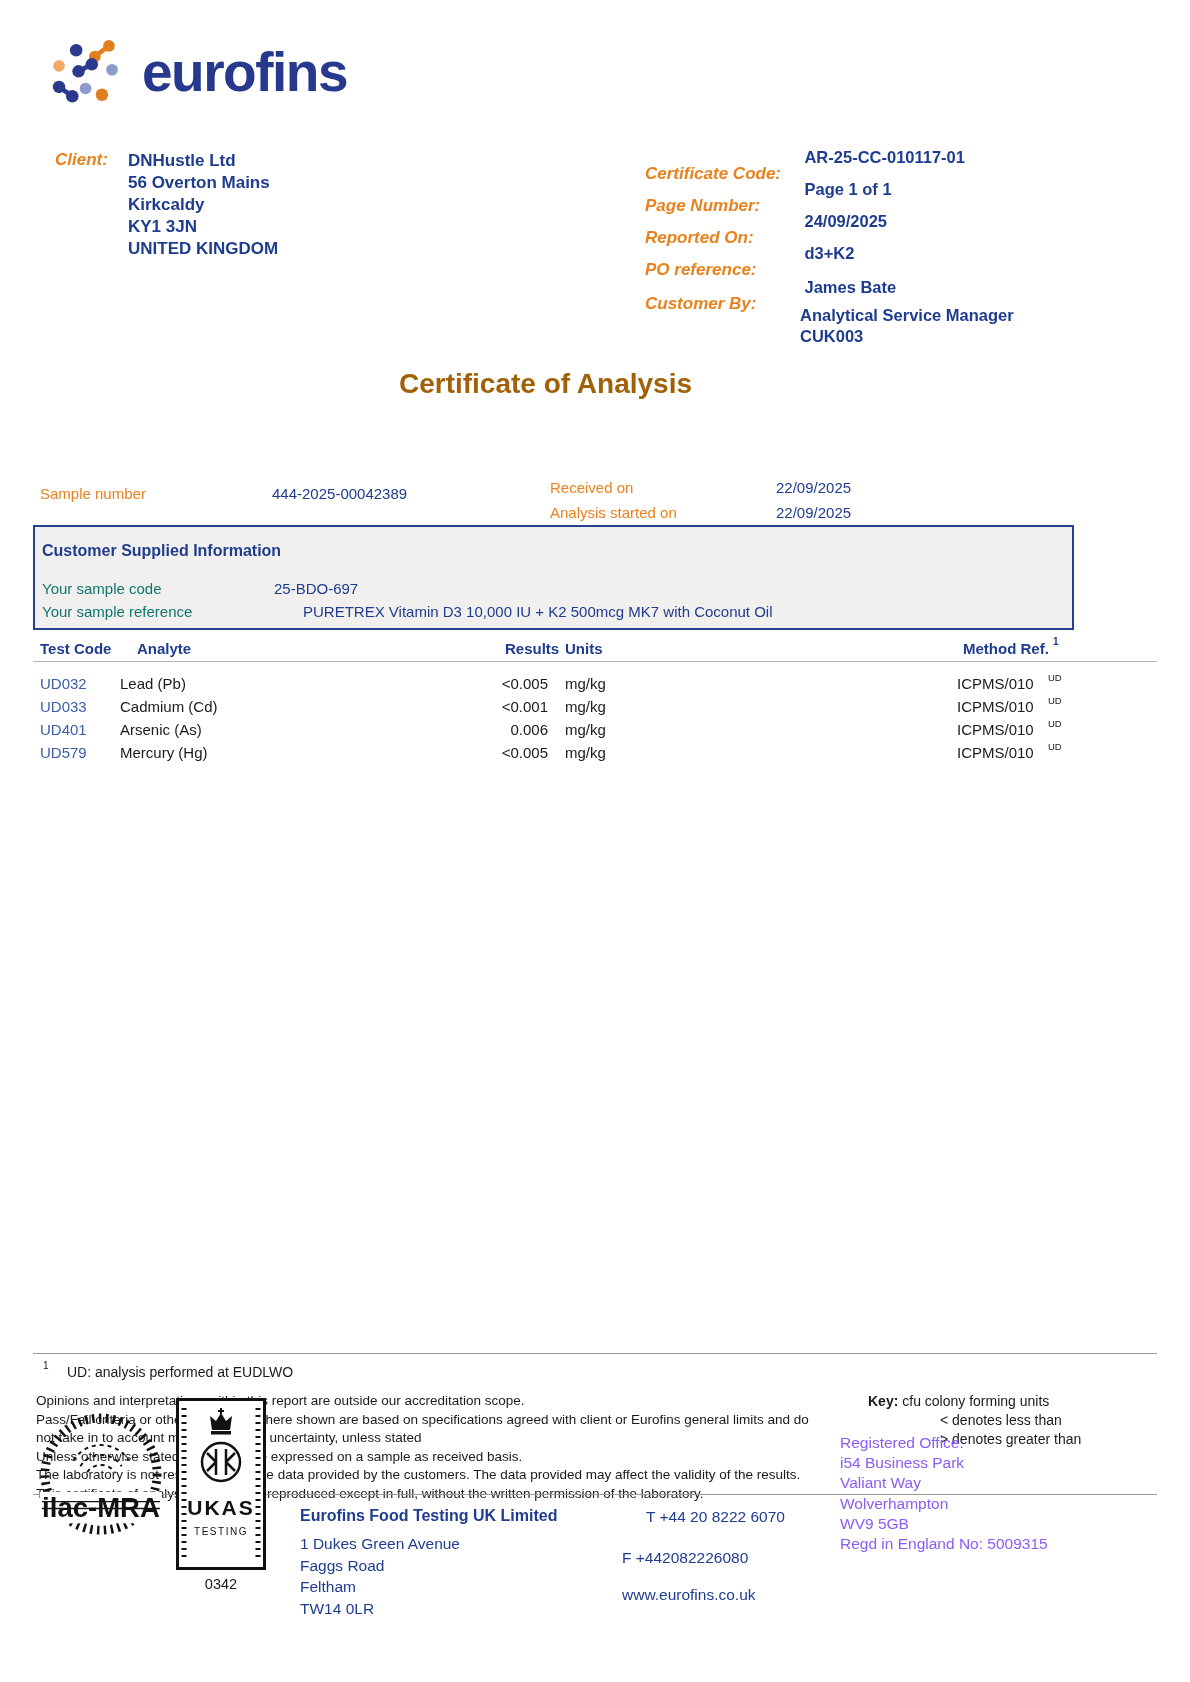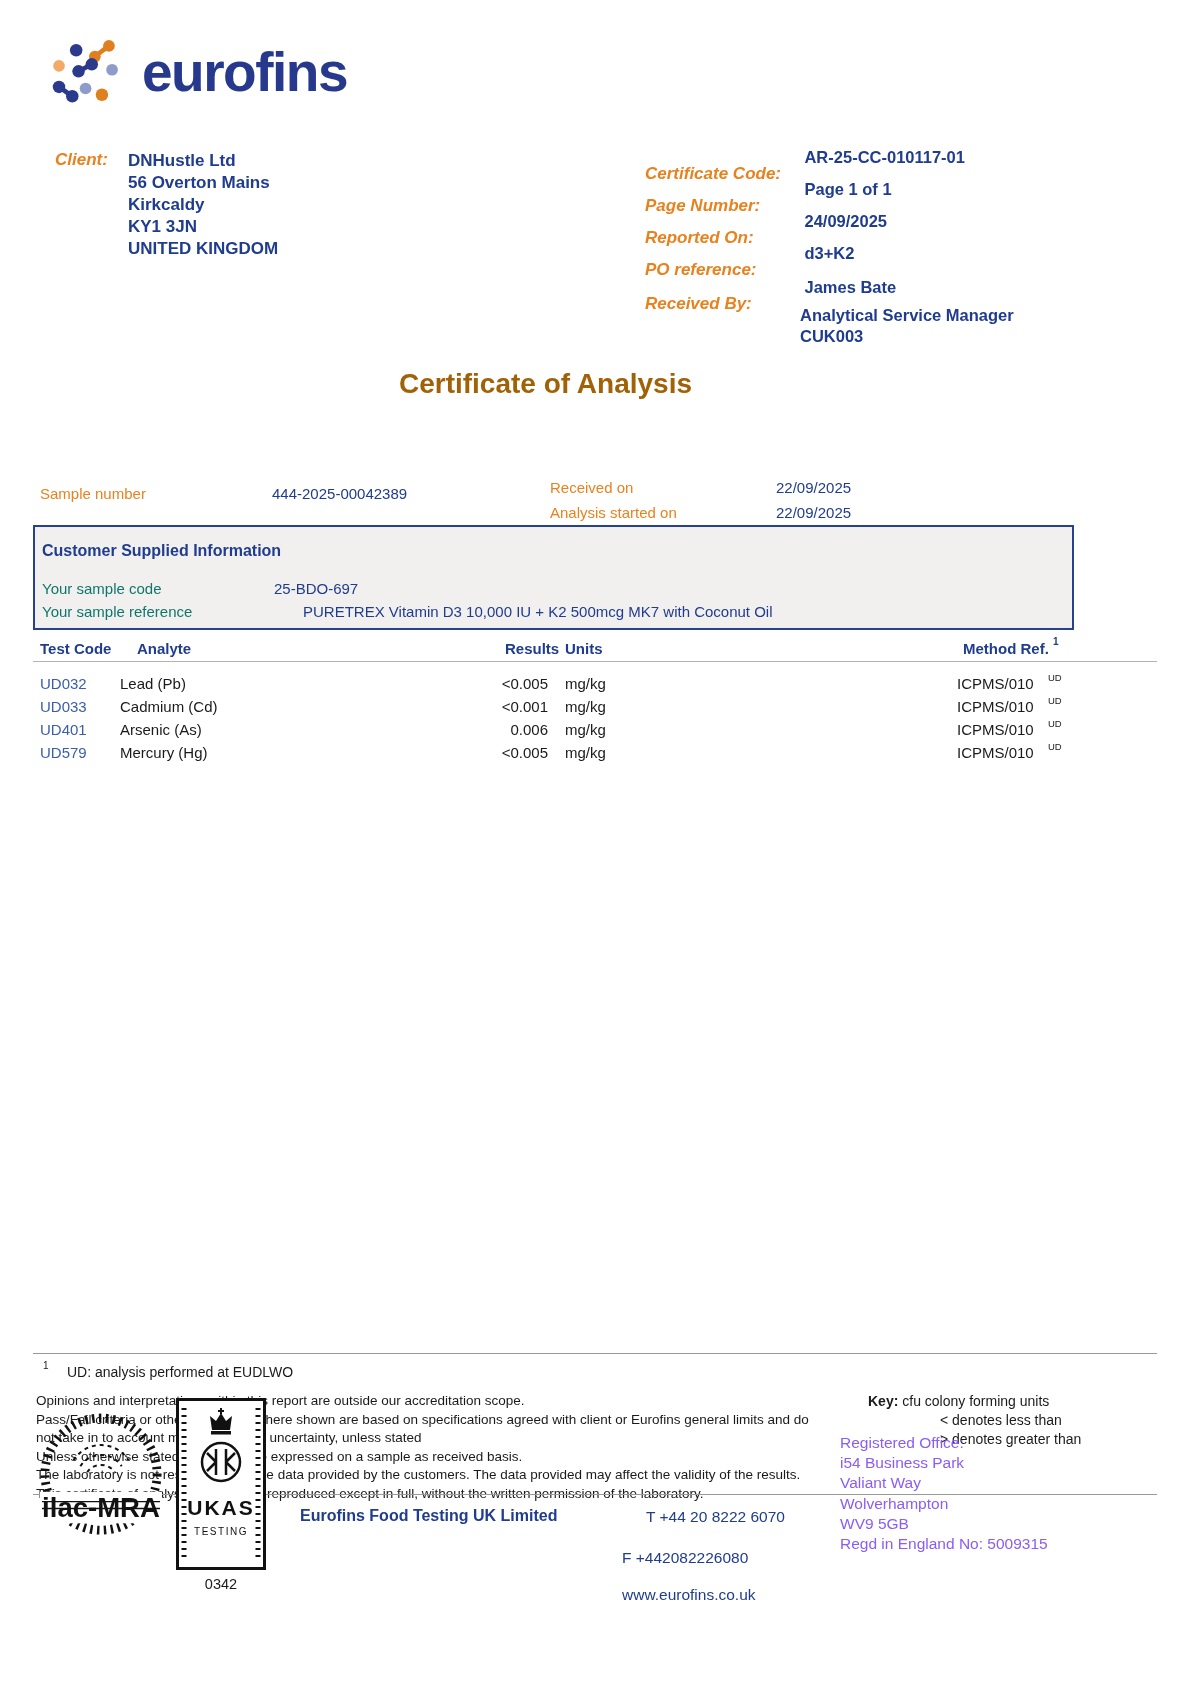--- a/index.html
+++ b/index.html
@@ -107,21 +107,21 @@
   </div>
   <div class="abs meta-row" style="top:212px;">
     <span class="meta-label">Reported On:</span>
     <span class="meta-value">24/09/2025</span>
   </div>
   <div class="abs meta-row" style="top:244px;">
     <span class="meta-label">PO reference:</span>
     <span class="meta-value">d3+K2</span>
   </div>
   <div class="abs meta-row" style="top:278px;">
-    <span class="meta-label">Received By:</span>
+    <span class="meta-label">Customer By:</span>
     <span class="meta-value">James Bate</span>
   </div>
   <div class="abs meta-row" style="top:306px;left:800px;">
     <span class="meta-value">Analytical Service Manager</span>
   </div>
   <div class="abs meta-row" style="top:327px;left:800px;">
     <span class="meta-value">CUK003</span>
   </div>
 
   <div class="abs doc-title">Certificate of Analysis</div>
@@ -232,20 +232,26 @@
     <g stroke="#111" stroke-width="2.5" fill="none">
       <path d="M40,51 V77 M40,64 L31,55 M40,64 L31,73"></path>
       <path d="M50,51 V77 M50,64 L59,55 M50,64 L59,73"></path>
     </g>
     <text x="45" y="117" text-anchor="middle" font-family="Liberation Sans, DejaVu Sans, sans-serif" font-size="21" font-weight="bold" letter-spacing="2" fill="#111">UKAS</text>
     <text x="45" y="137" text-anchor="middle" font-family="Liberation Sans, DejaVu Sans, sans-serif" font-size="10" letter-spacing="1.5" fill="#111">TESTING</text>
   </svg>
   <div class="abs ukas-number">0342</div>
 
   <div class="abs f-company-name">Eurofins Food Testing UK Limited</div>
+  <div class="abs f-address">
+    <div>1 Dukes Green Avenue</div>
+    <div>Faggs Road</div>
+    <div>Feltham</div>
+    <div>TW14 0LR</div>
+  </div>
 
   <div class="abs f-phone" style="top:1508px;margin-left:24px;">T  +44 20 8222 6070</div>
   <div class="abs f-phone" style="top:1549px;">F  +442082226080</div>
   <div class="abs f-phone" style="top:1586px;">www.eurofins.co.uk</div>
 
   <div class="abs f-reg">
     <div>Registered Office:</div>
     <div>i54 Business Park</div>
     <div>Valiant Way</div>
     <div>Wolverhampton</div>

